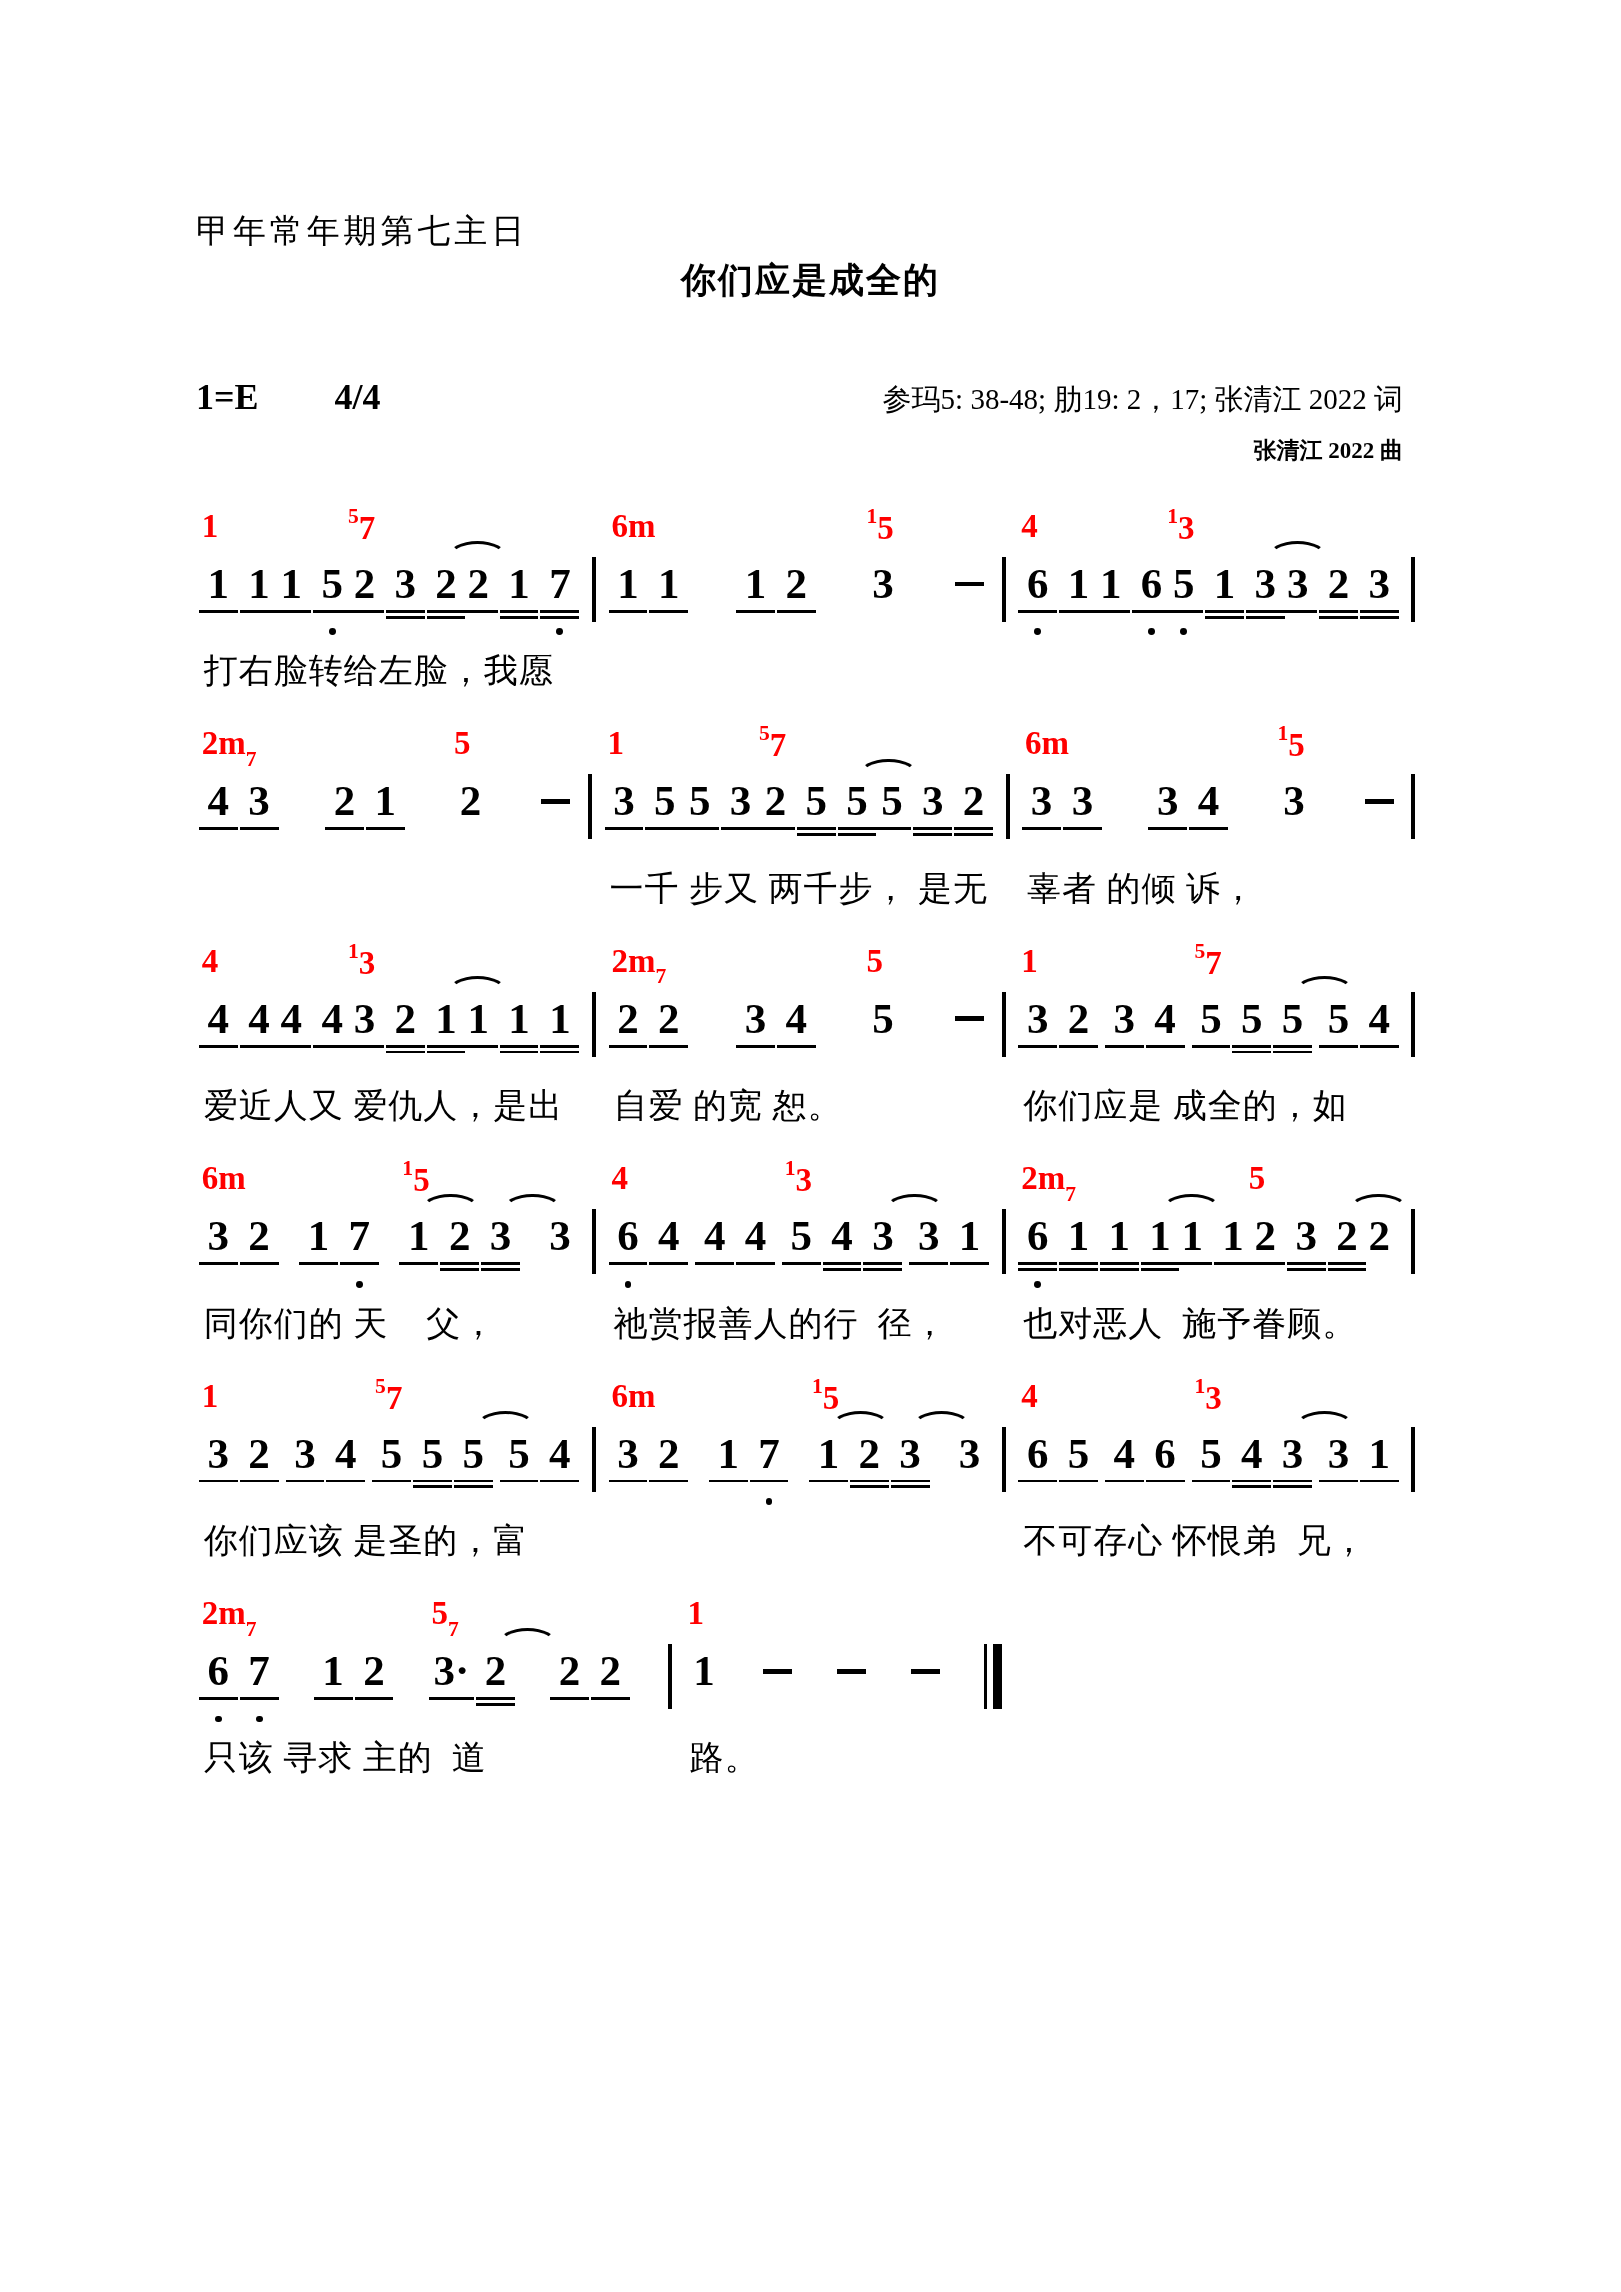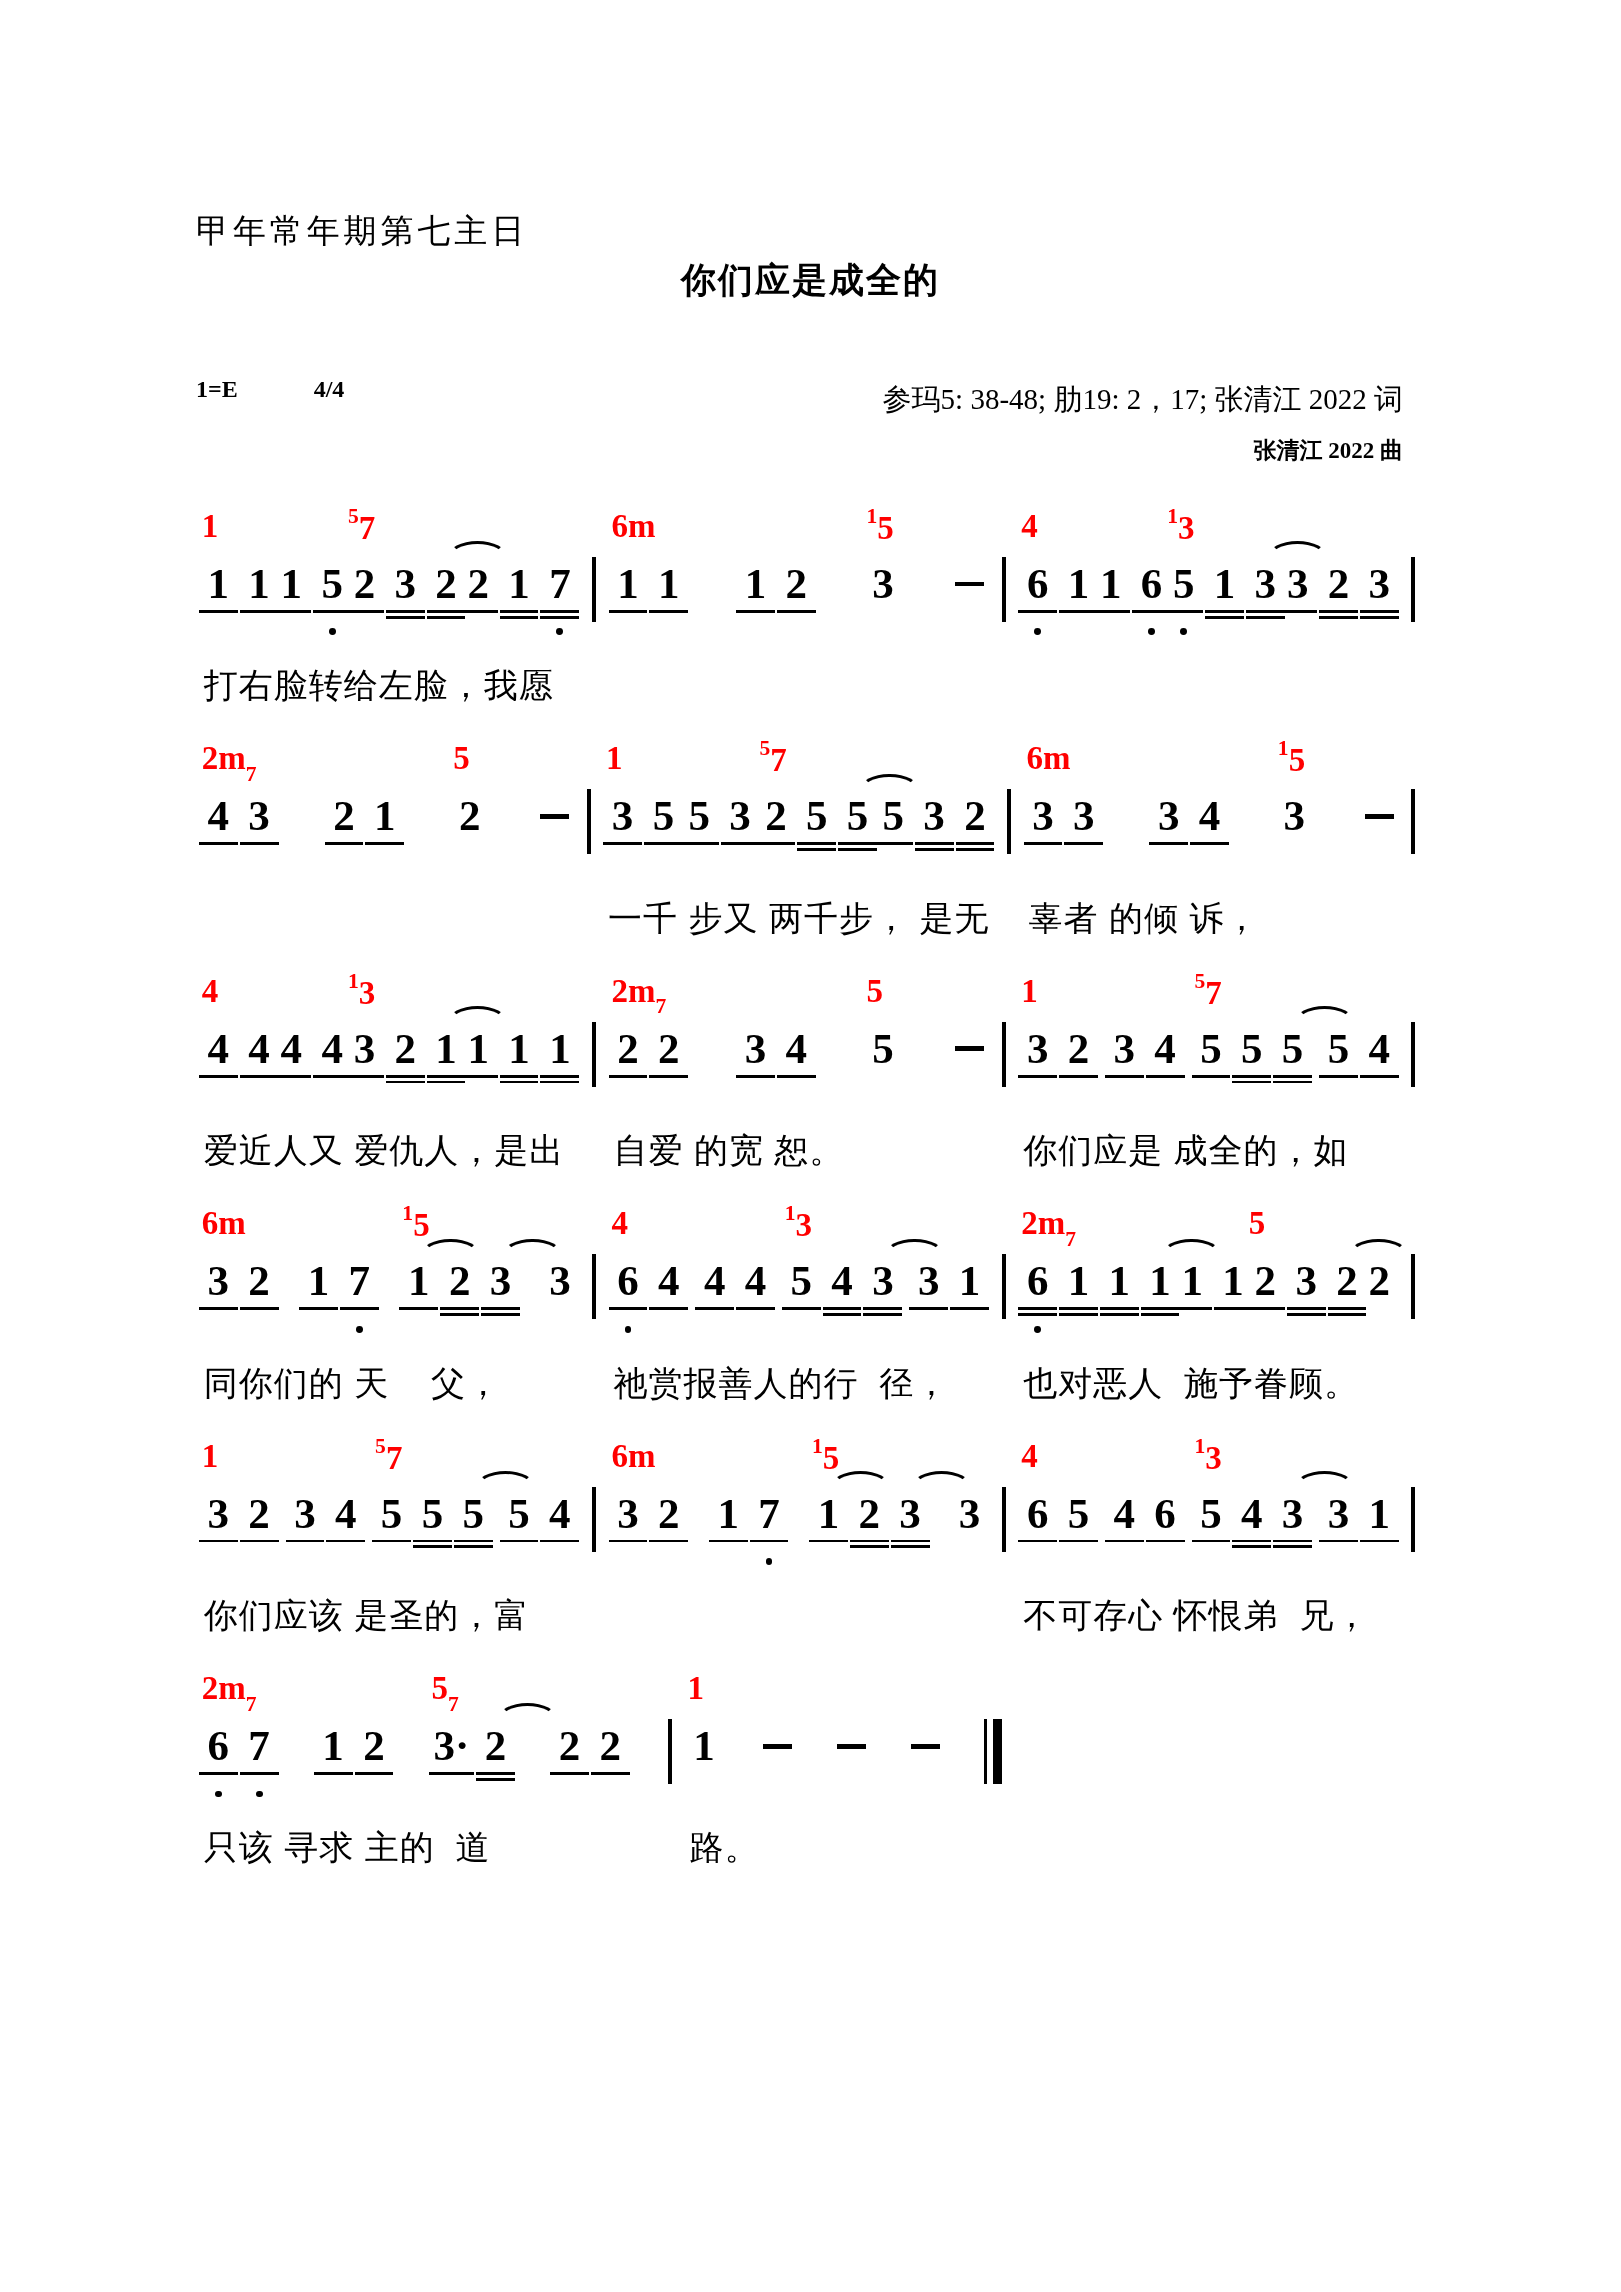--- a/index.html
+++ b/index.html
@@ -1,21 +1,21 @@
 <!DOCTYPE html>
 <html><head>
 <meta charset="utf-8">
 <style>
   html,body{margin:0;padding:0;background:#ffffff;}
   body{width:1621px;height:2293px;position:relative;color:#000;
        font-family:"Liberation Serif",serif;overflow:hidden;}
   .season{position:absolute;left:196px;top:186px;font-size:33px;letter-spacing:3.9px;margin-top:23px;}
   .title{position:absolute;left:0;width:100%;top:257px;text-align:center;
          font-size:35px;font-weight:bold;font-family:"DejaVu Sans",sans-serif;letter-spacing:2px;}
-  .keyrow{position:absolute;left:196px;top:376px;font-size:24px;font-weight:bold;
+  .keyrow{position:absolute;left:196px;top:376px;font-size:36px;font-weight:bold;
           font-family:"Liberation Serif",serif;}
   .keyrow .meter{margin-left:76px;}
   .credit1{position:absolute;right:218px;top:380px;font-size:29px;font-weight:normal;}
   .credit2{position:absolute;right:218px;top:435px;font-size:23px;font-weight:bold;}
 
   .music{position:absolute;left:196px;top:510px;width:1229px;}
   .system{display:flex;align-items:flex-start;margin-bottom:33px;width:1229px;}
   .system.compact{width:auto;}
   .measure{flex:1 1 0;padding:0 7.8px;display:flex;flex-direction:column;}
   .system.compact .measure{flex:0 0 auto;margin-right:25.5px;}
@@ -33,22 +33,22 @@
   .ul{height:2.9px;background:#000;width:100%;}
   .lowzone{height:11.8px;display:flex;justify-content:center;}
   .lowdot{width:6.9px;height:6.9px;border-radius:50%;background:#000;margin-top:2.9px;}
   .tie{position:absolute;top:-19.6px;left:58%;width:53px;height:25.5px;
        border:3.9px solid transparent;border-top:3.9px solid #000;border-radius:50%;z-index:2;}
   .dashbar{width:29px;height:4.9px;background:#000;margin:20.6px 0 19.6px;}
   .barline{width:3.9px;height:65px;background:#000;margin:47px 9.8px 0;flex:0 0 auto;}
   .dbar{display:flex;gap:5.9px;margin:47px 9.8px 0;flex:0 0 auto;}
   .dbar .thin{width:3.9px;height:65px;background:#000;}
   .dbar .thick{width:8.8px;height:65px;background:#000;}
-  .lyric{font-size:34px;margin-top:26px;white-space:pre;letter-spacing:1px;
-         font-family:Liberation Sans, sans-serif;}
+  .lyric{font-size:34px;margin-top:11px;white-space:pre;letter-spacing:1px;
+         font-family:Liberation Serif, serif;}
 </style>
 </head>
 <body>
 
 <div class="season">甲年常年期第七主日</div>
 <div class="title">你们应是成全的</div>
 <div class="keyrow">
   <span>1=E</span><span class="meter">4/4</span>
 </div>
 <div class="credit1">参玛5: 38-48; 肋19: 2，17; 张清江 2022 词</div>

